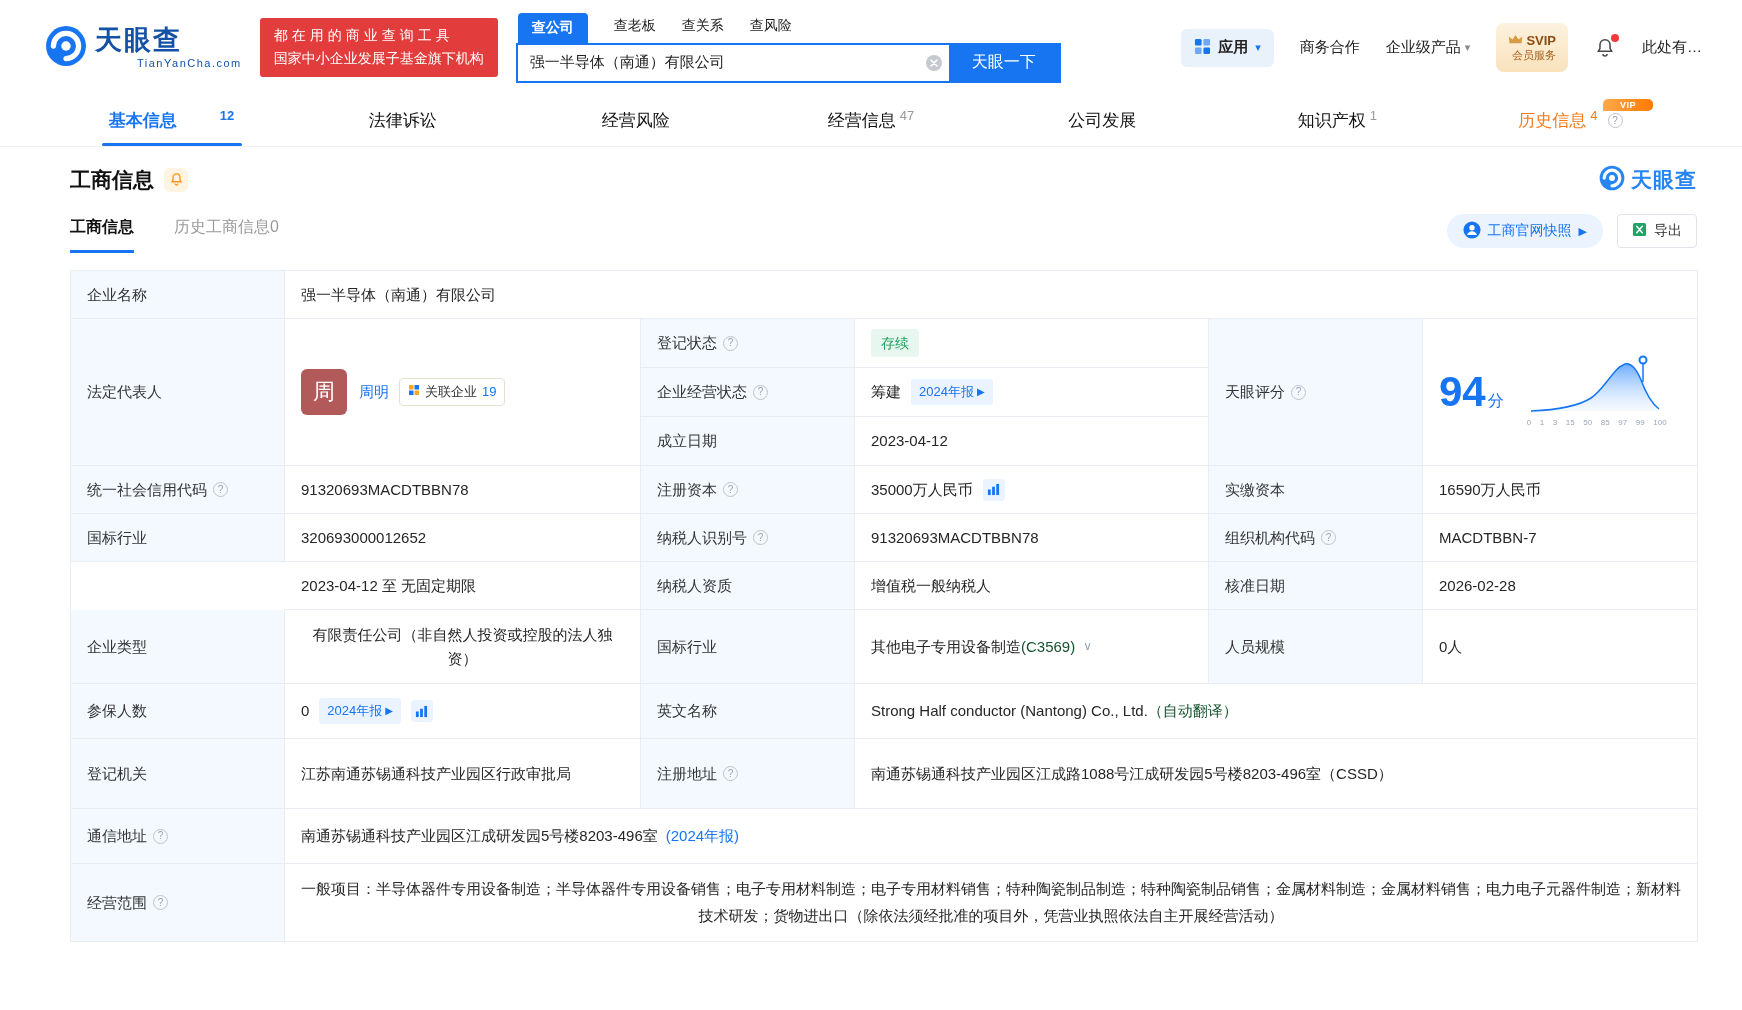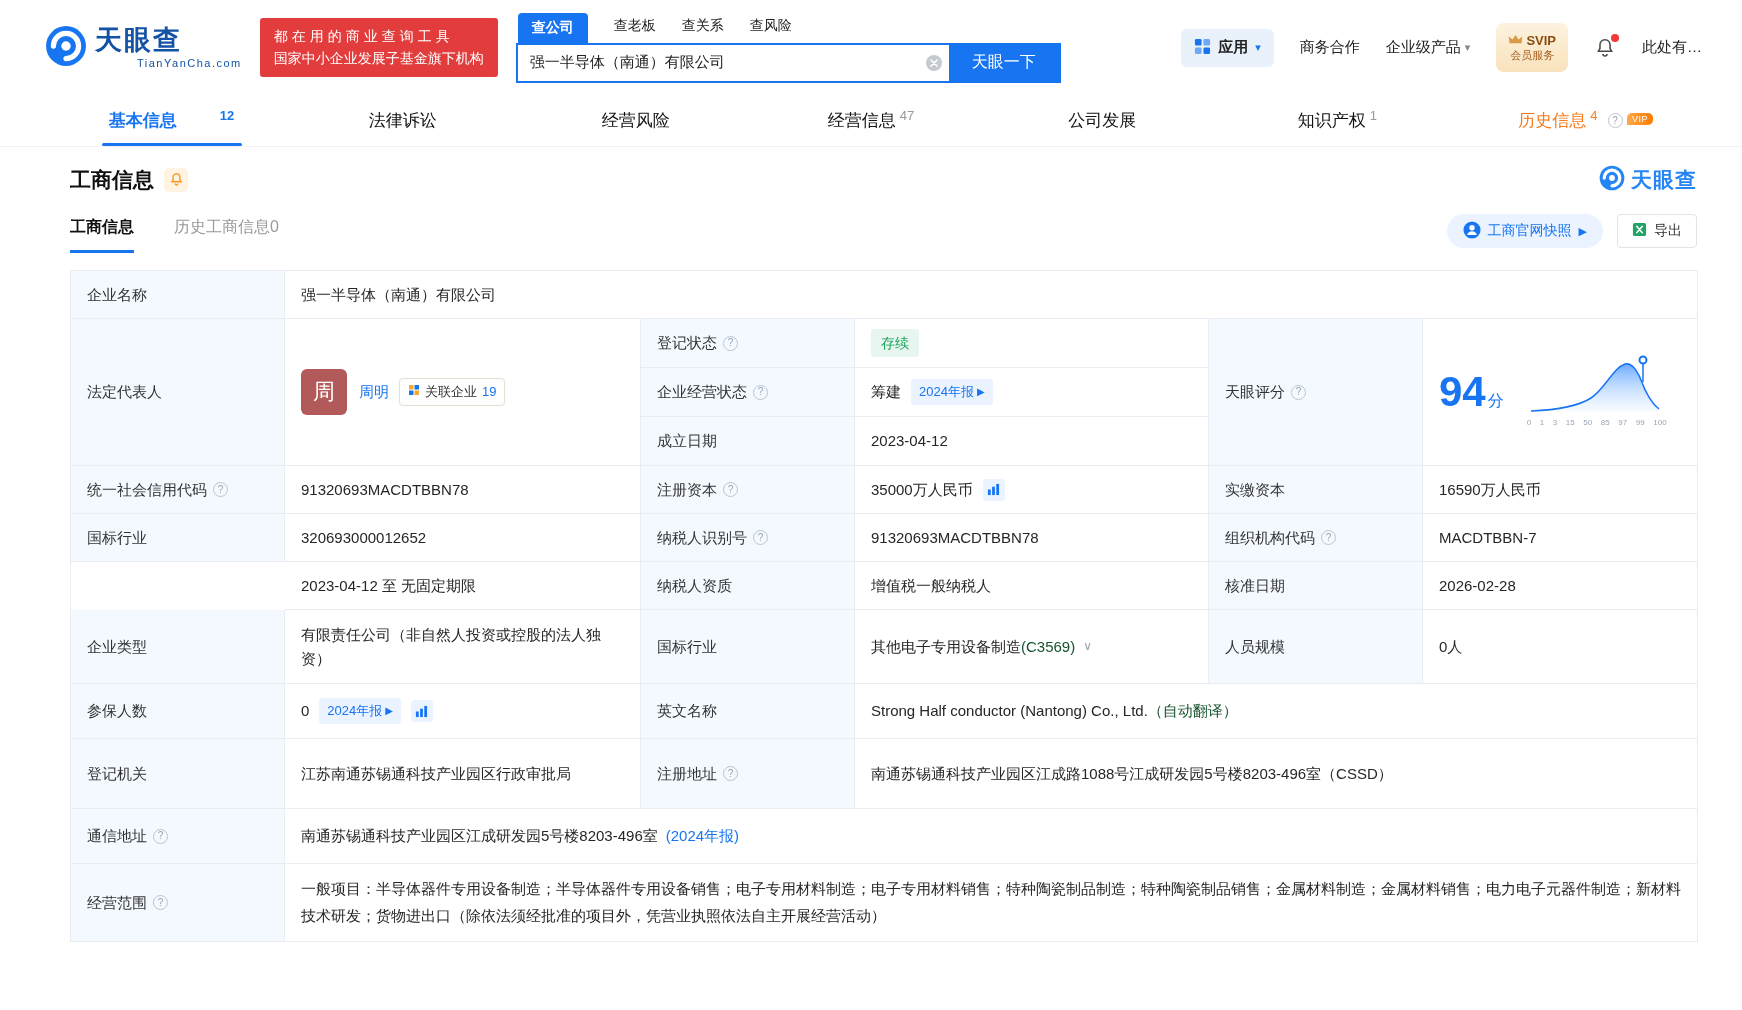--- a/index.html
+++ b/index.html
@@ -12,51 +12,51 @@
     width:1742px; height:1010px; background:#fff; overflow:hidden; position:relative;
     font-family:"Liberation Sans","DejaVu Sans",sans-serif; font-size:15px; color:#262626;
   }
   
   .header{display:flex; align-items:center; height:95px; padding:0 40px 0 45px; gap:18px;}
   .logo{display:flex; align-items:center; gap:8px; cursor:pointer;}
   .logo-text{display:flex; flex-direction:column; line-height:1;}
   .logo-brand{font-size:27px; font-weight:bold; color:#1452A5; letter-spacing:2px;}
   .logo-domain{font-size:11px; color:#1452A5; letter-spacing:1.5px; margin-top:4px;margin-left:42px;}
   .slogan{background:var(--red); color:#fff; padding:8px 14px; border-radius:3px; line-height:1.55; font-size:14px;}
-  .slogan .l1{letter-spacing:4px;}
+  .slogan .l1{letter-spacing:4px;font-family:Liberation Mono, monospace;}
   .search-area{width:545px; display:flex; flex-direction:column;}
   .search-tabs{display:flex; align-items:flex-end; gap:26px; padding-left:2px;}
   .search-tab{font-size:14px; color:#222; padding-bottom:8px; cursor:pointer;}
   .search-tab.active{background:var(--accent); color:#fff; padding:6px 14px; border-radius:4px 4px 0 0; font-weight:bold;}
   .search-box{display:flex; border:2px solid var(--accent); height:40px; align-items:stretch; background:#fff;}
   .search-input{flex:1; border:none; outline:none; font-size:15px; padding:0 12px; font-family:inherit; color:#222;}
   .clear-btn{width:30px; display:flex; align-items:center; justify-content:center; cursor:pointer;}
   .search-btn{width:110px; background:var(--accent); color:#fff; border:none; font-size:16px; cursor:pointer; font-family:inherit;}
   .header-right{display:flex; align-items:center; gap:26px; margin-left:auto;}
   .apps-btn{display:flex; align-items:center; gap:7px; background:#E9F1FA; border-radius:6px; padding:9px 13px; cursor:pointer;}
   .apps-btn .t{font-weight:bold; color:#222;}
   .caret{font-size:11px; color:#888;}
   .caret.blue{color:var(--accent);}
   .menu-item{color:#222; cursor:pointer; display:flex; align-items:center; gap:4px;}
-  .svip{background:linear-gradient(180deg,#FDF2DF,#F9E2BC); border-radius:8px; padding:10px 12px; line-height:1.2; cursor:pointer; text-align:center;}
+  .svip{background:linear-gradient(180deg,#FDF2DF,#F9E2BC); border-radius:8px; padding:10px 12px; line-height:1.2; cursor:pointer; text-align:right;}
   .svip .l1{font-weight:bold; color:#8A4D14; font-size:13px; display:flex; align-items:center; gap:3px;}
   .svip .l2{color:#A8601F; font-size:11px;}
   .bell-wrap{position:relative; cursor:pointer; display:flex;}
   .red-dot{position:absolute; top:-3px; right:-3px; width:8px; height:8px; background:#F23A3A; border-radius:50%;}
   .more-text{color:#222; cursor:pointer;}
   
   .nav-tabs{display:grid; grid-template-columns:repeat(7,1fr); height:52px; border-bottom:1px solid #F0F2F5; padding:0 55px; align-items:stretch;}
   .nav-tab{position:relative; display:flex; align-items:center; justify-content:center; font-size:17px; color:#111; cursor:pointer; gap:4px;}
   .nav-tab .cnt{font-size:13px; color:#999; position:relative; top:-5px;}
   .nav-tab.active{color:var(--accent); font-weight:bold;}
   .nav-tab.active .cnt{color:var(--accent);margin-left:39px;}
   .nav-tab.active::after{content:""; position:absolute; bottom:0; left:50%; transform:translateX(-50%); width:140px; height:3px; background:var(--accent); border-radius:2px;}
   .nav-tab.orange{color:var(--orange);}
   .nav-tab.orange .cnt{color:var(--orange);}
-  .vip-tag{position:absolute; top:4px; right:34px; background:linear-gradient(90deg,#FFA94D,#FF7A00); color:#fff; font-size:9px; font-weight:normal; padding:1px 5px; border-radius:5px 5px 5px 0; letter-spacing:.5px;margin-top:14px;}
+  .vip-tag{position:absolute; top:4px; right:34px; background:linear-gradient(90deg,#FFA94D,#FF7A00); color:#fff; font-size:9px; font-weight:bold; padding:1px 17px; border-radius:5px 5px 5px 0; letter-spacing:.5px;}
   .q{display:inline-flex; width:15px; height:15px; border:1px solid #BCC4D0; color:#9AA3B2; border-radius:50%; align-items:center; justify-content:center; font-size:10px; margin-left:6px; flex:none;}
   .q::after{content:"?";}
   
   .section-head{display:flex; align-items:center; margin:18px 45px 0 70px;}
   .section-title{font-size:21px; font-weight:bold; color:#111;}
   .notice-bell{margin-left:10px; width:24px; height:24px; background:#FFF4E2; border-radius:5px; display:flex; align-items:center; justify-content:center; cursor:pointer;}
   .watermark{margin-left:auto; display:flex; align-items:center; gap:6px;}
   .watermark .t{font-size:21px; font-weight:bold; color:#2585F4; letter-spacing:1px;}
   .subtab-row{display:flex; align-items:center; margin:20px 45px 0 70px;}
   .subtab{font-size:16px; color:#111; padding-bottom:12px; border-bottom:3px solid transparent; cursor:pointer;}
@@ -65,21 +65,21 @@
   .subtab-actions{margin-left:auto; display:flex; align-items:center; gap:14px; padding-bottom:8px;}
   .pill-btn{display:flex; align-items:center; gap:7px; background:var(--accent-light); color:var(--accent); border:none; border-radius:17px; height:34px; padding:0 16px; font-size:14px; cursor:pointer; font-family:inherit;}
   .pill-btn .arr{font-size:11px;}
   .export-btn{display:flex; align-items:center; gap:7px; background:#fff; border:1px solid #E0E3E8; border-radius:4px; height:34px; padding:0 14px; font-size:14px; color:#333; cursor:pointer; font-family:inherit;}
   
   .biz-table{
     margin:14px 44px 0 70px;
     display:grid;
     grid-template-columns:214px 356px 214px 354px 214px 1fr;
     grid-template-rows:48px 49px 49px 49px 48px 48px 48px 74px 55px 70px 55px 78px;
-    border-top:1px solid var(--border); border-left:1px solid var(--border);
+    border-top:1px solid var(--border); border-left:1px solid var(--border);text-align:center;
   }
   .lc,.vc{border-right:1px solid var(--border); border-bottom:1px solid var(--border); display:flex; align-items:center; padding:0 16px; line-height:1.6;}
   .lc{background:var(--label-bg); color:#333;}
   .vc{color:#262626;}
   .vc.wrap{padding:10px 16px;}
   .blue-link{color:var(--accent); cursor:pointer;}
   .gray{color:#14532d;}
   .badge-green{background:var(--green-bg); color:var(--green); padding:3px 10px; border-radius:3px; font-size:14px;}
   .badge-blue{display:inline-flex; align-items:center; gap:3px; background:var(--accent-light); color:var(--accent); padding:3px 8px; border-radius:3px; font-size:13px; margin-left:10px; cursor:pointer; white-space:nowrap;}
   .badge-blue .arr{font-size:10px;}

